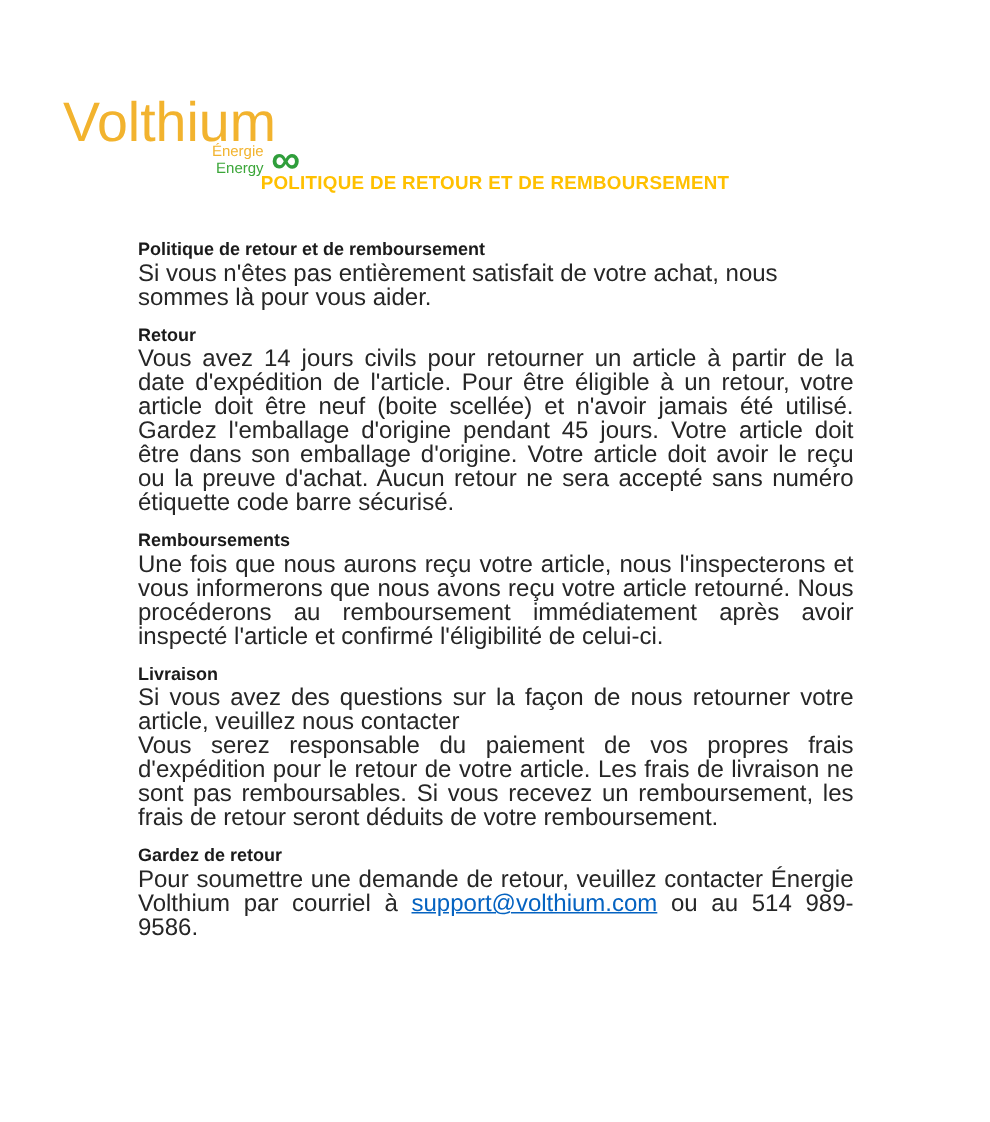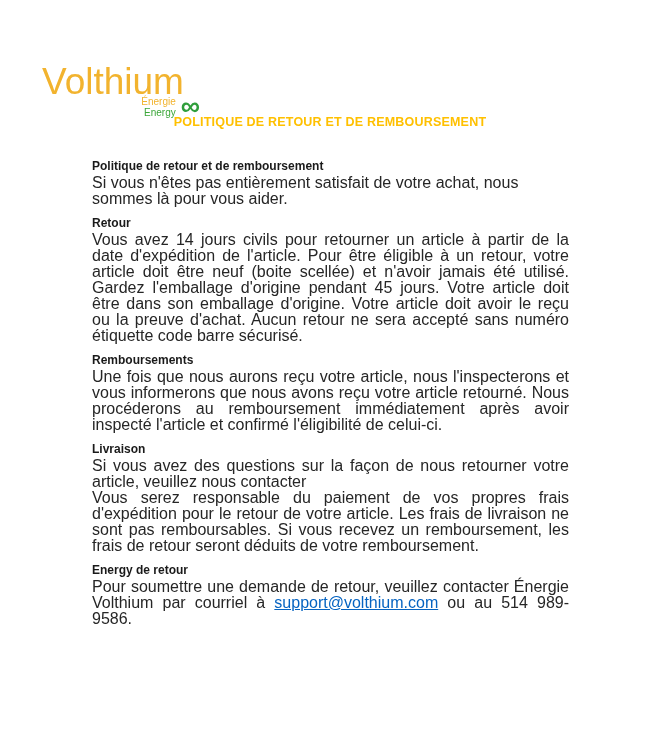--- a/index.html
+++ b/index.html
@@ -100,18 +100,18 @@
       <p>Une fois que nous aurons reçu votre article, nous l'inspecterons et vous informerons que nous avons reçu votre article retourné. Nous procéderons au remboursement immédiatement après avoir inspecté l'article et confirmé l'éligibilité de celui-ci.</p>
     </section>
 
     <section>
       <h3>Livraison</h3>
       <p>Si vous avez des questions sur la façon de nous retourner votre article, veuillez nous contacter</p>
       <p>Vous serez responsable du paiement de vos propres frais d'expédition pour le retour de votre article. Les frais de livraison ne sont pas remboursables. Si vous recevez un remboursement, les frais de retour seront déduits de votre remboursement.</p>
     </section>
 
     <section>
-      <h3>Energy de retour</h3>
+      <h3>Gardez de retour</h3>
       <p><span>Pour soumettre une demande de retour, veuillez contacter Énergie Volthium par courriel à </span><a class="email" href="#">support@volthium.com</a><span> ou au 514 989-9586.</span></p>
     </section>
 
   </div>
 </div>
 
 </body></html>

